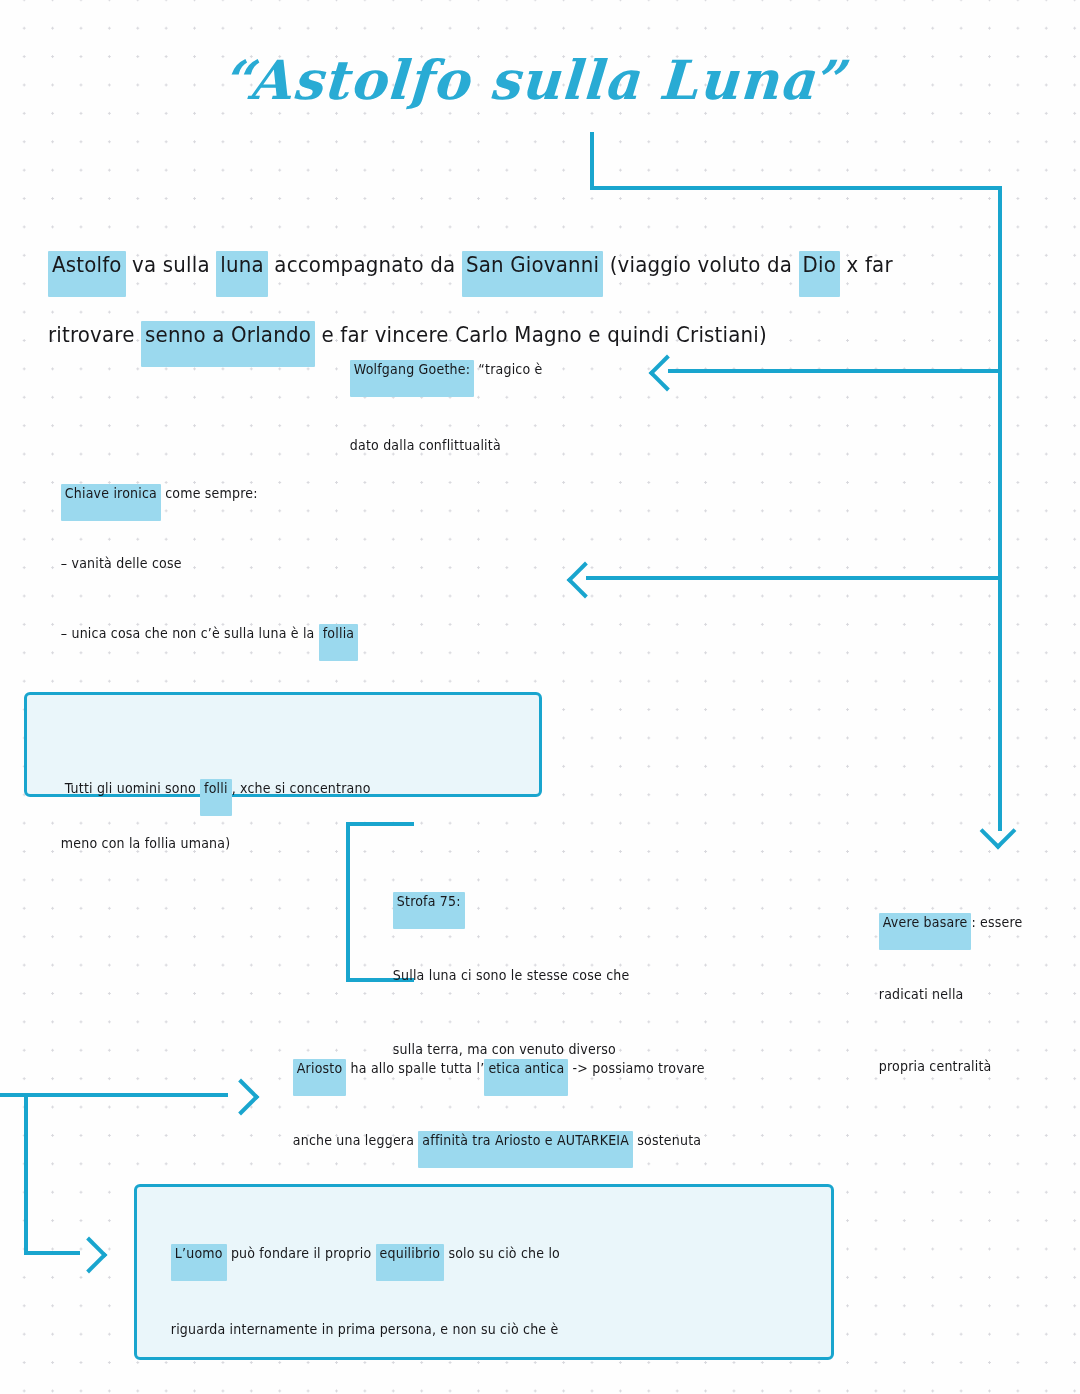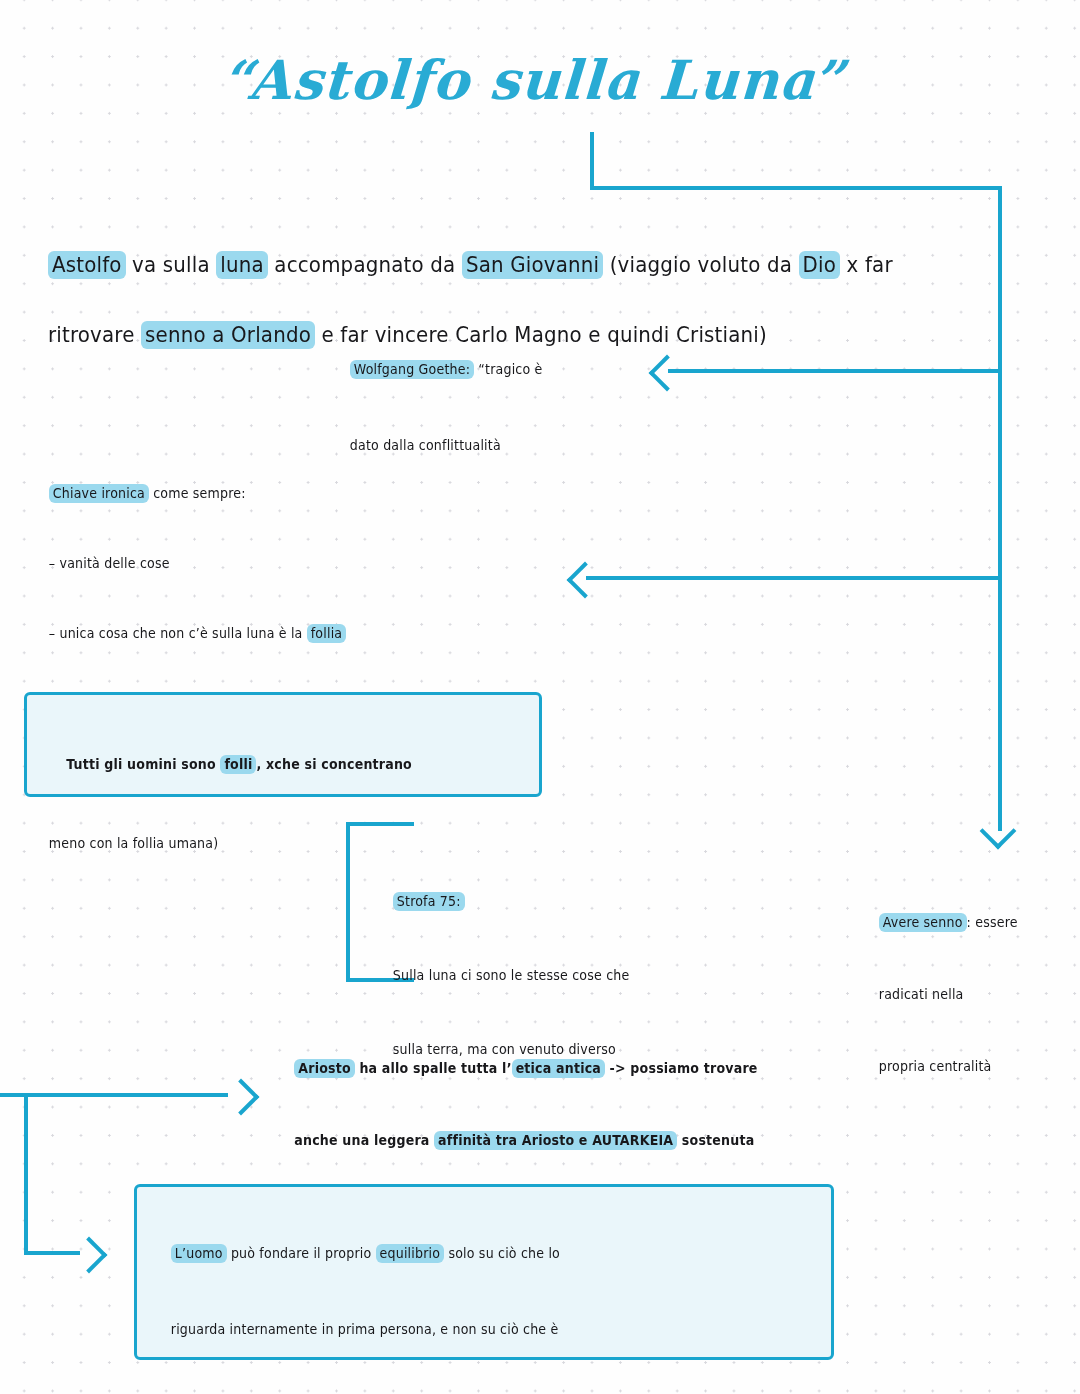--- a/index.html
+++ b/index.html
@@ -41,22 +41,22 @@
     position: absolute;
     font-family: "DejaVu Sans Condensed", "Liberation Sans Narrow", "Liberation Sans", sans-serif;
     font-size: 14px;
     line-height: 32px;
     color: #18181b;
     letter-spacing: 0.2px;
     white-space: pre-wrap;
   }
   .hand .hl {
     background: #9BD9EE;
-    border-radius: 6px;
-    padding: 1px 4px 2px 4px;
+    border-radius: 1px;
+    padding: 1px 4px 20px 4px;
     box-decoration-break: clone;
     -webkit-box-decoration-break: clone;
   }
 
   
   .note-box {
     position: absolute;
     border: 3px solid #19A5CE;
     border-radius: 6px;
     background: #EAF6FA;
@@ -123,47 +123,47 @@
   <div class="hand" style="left:22px; top:212px; width:880px; font-size:22px; line-height:35px;">
     <span class="hl">Astolfo</span><span> va sulla </span><span class="hl">luna</span><span> accompagnato da </span><span class="hl">San Giovanni</span><span> (viaggio voluto da </span><span class="hl">Dio</span><span> x far</span><br>
     <span>ritrovare </span><span class="hl">senno a Orlando</span><span> e far vincere Carlo Magno e quindi Cristiani)</span>
   </div>
 
   <div class="hand" style="left:333px; top:312px; width:320px; line-height:38px;">
     <span class="hl">Wolfgang Goethe:</span><span> “tragico è</span><br>
     <span>dato dalla conflittualità</span><br>
   </div>
 
-  <div class="hand" style="left:32px; top:441px; width:540px; line-height:35px;">
+  <div class="hand" style="left:44px; top:441px; width:540px; line-height:35px;">
     <span class="hl">Chiave ironica</span><span> come sempre:</span><br>
     <span>– vanità delle cose</span><br>
     <span>– unica cosa che non c’è sulla luna è la </span><span class="hl">follia</span><br>
     <span>(che sta tutta sulla terra) (sulla luna -&gt; c’è</span><br>
     <span>moltissimo senno, tutto quello che è venuto</span><br>
     <span>meno con la follia umana)</span>
   </div>
 
   <div class="note-box" style="left:24px; top:692px; width:518px; height:105px;"></div>
-  <div class="hand" style="left:48px; top:712px; width:490px; line-height:35px;font-weight:bold;">
+  <div class="hand" style="left:48px; top:736px; width:490px; line-height:35px;">
     <span>Tutti gli uomini sono </span><span class="hl">folli</span><span>, xche si concentrano</span><br>
   </div>
 
   <div class="hand" style="left:376px; top:846px; width:380px; line-height:37px;">
     <span class="hl">Strofa 75:</span><br>
     <span>Sulla luna ci sono le stesse cose che</span><br>
     <span>sulla terra, ma con venuto diverso</span>
   </div>
 
   <div class="hand" style="left:862px; top:868px; width:210px; line-height:36px;">
-    <span class="hl">Avere senno</span><span>: essere</span><br>
+    <span class="hl">Avere basare</span><span>: essere</span><br>
     <span>radicati nella</span><br>
     <span>propria centralità</span>
   </div>
 
-  <div class="hand" style="left:276px; top:1014px; width:700px; line-height:36px;font-weight:bold;">
+  <div class="hand" style="left:276px; top:1014px; width:700px; line-height:36px;">
     <span class="hl">Ariosto</span><span> ha allo spalle tutta l’</span><span class="hl">etica antica</span><span> -&gt; possiamo trovare</span><br>
     <span>anche una leggera </span><span class="hl">affinità tra Ariosto e AUTARKEIA</span><span> sostenuta</span><br>
     <span>dagli </span><span class="hl">epicurei</span><span> (uomo non deve basare la sua felicità e il suo essere</span><br>
     <span>a cose che gli appartengono e quindi ai piaceri naturali necessari)</span>
   </div>
 
   <div class="note-box" style="left:134px; top:1184px; width:700px; height:176px;"></div>
   <div class="hand" style="left:154px; top:1196px; width:680px; line-height:38px;">
     <span class="hl">L’uomo</span><span> può fondare il proprio </span><span class="hl">equilibrio</span><span> solo su ciò che lo</span><br>
     <span>riguarda internamente in prima persona, e non su ciò che è</span><br>

